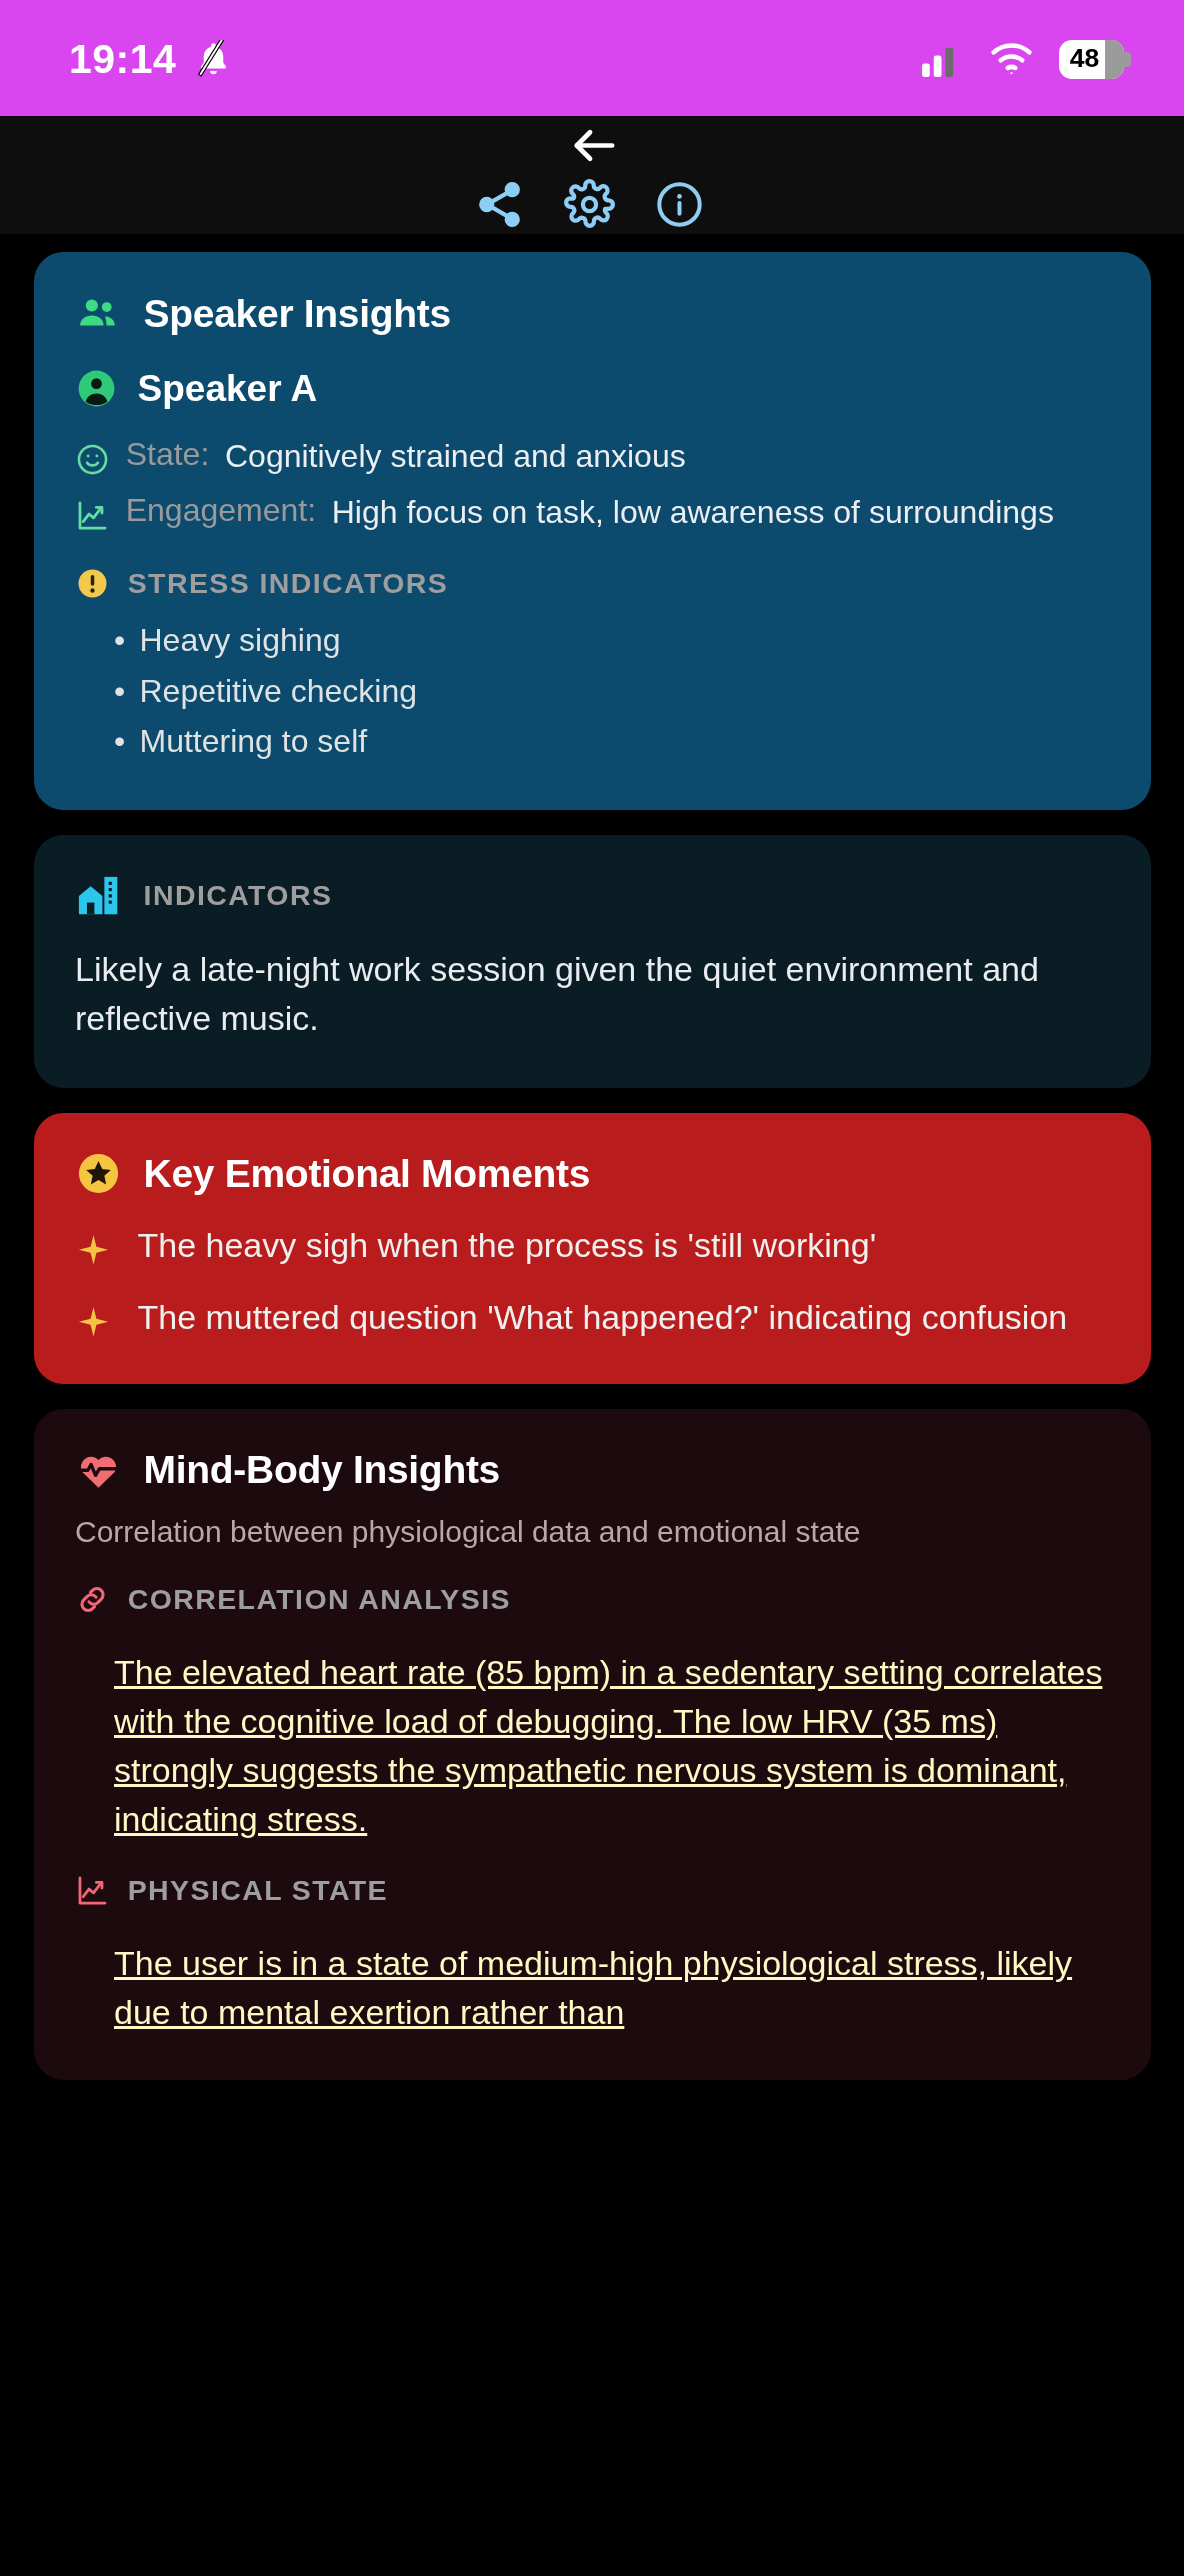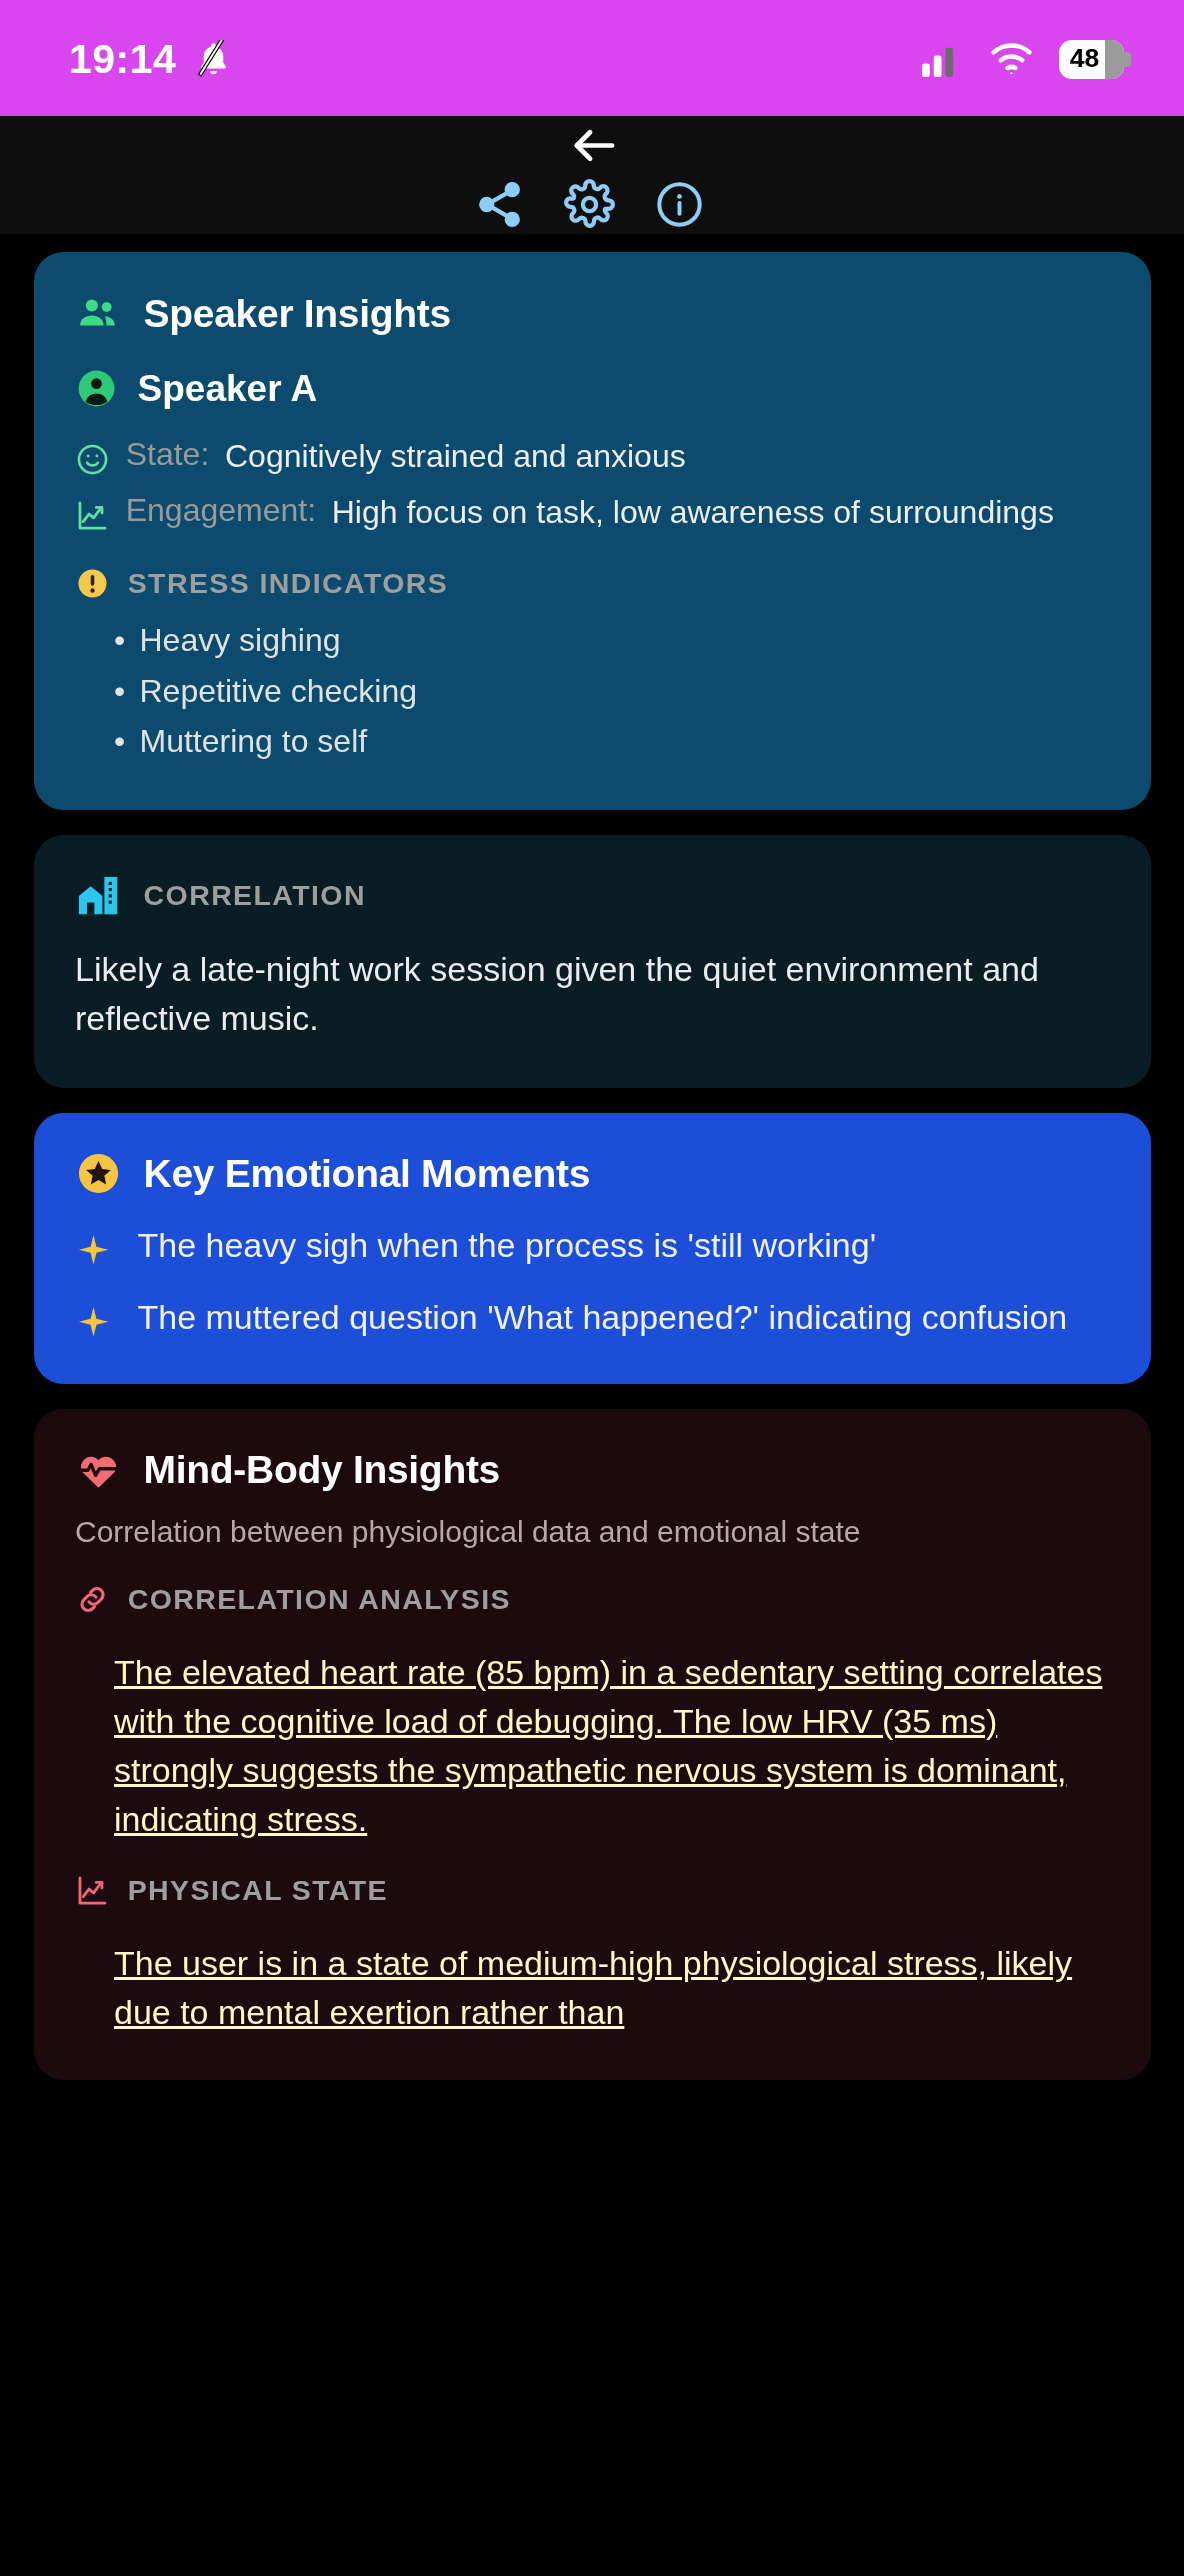--- a/index.html
+++ b/index.html
@@ -51,21 +51,21 @@
   }
   .appbar-actions{ display:flex; align-items:center; gap:31px; margin-right:9.8px; }
   .icon-btn{ display:flex; align-items:center; justify-content:center; width:59px; height:59px; }
 
   
   .content{ padding:17.7px 34px 0 34px; }
   .card{ border-radius:29.5px; margin-bottom:25.5px; overflow:hidden; }
 
   .card-speaker{ background:#0c4a6e; padding:39px 41px 43px 41px; }
   .card-env{ background:#0b1d24; padding:37px 41px 45px 41px; }
-  .card-key{ background:#1d4ed8; padding:37px 41px 43px 41px; }
+  .card-key{ background:#b91c1c; padding:37px 41px 43px 41px; }
   .card-mind{ background:#1d0a0e; padding:37px 41px 43px 41px; }
 
   .card-head{ display:flex; align-items:center; gap:21.6px; margin-bottom:29.5px; }
   .card-title{ color:#fff; font-size:39px; font-weight:bold; letter-spacing:-0.3px; }
 
   .speaker-row{ display:flex; align-items:center; gap:19.6px; margin-bottom:25.5px; }
   .speaker-name{ color:#fff; font-size:37px; font-weight:bold; }
 
   .detail-row{ display:flex; align-items:flex-start; gap:15.7px; margin-bottom:15.7px; }
   .detail-icon{ flex:0 0 auto; padding-top:5.9px; }
@@ -243,21 +243,21 @@
         <svg width="47" height="47" viewBox="0 0 24 24" fill="#2cc6ec">
           <path d="M2 12.3 8 7.3l6 5v9.3H2z"></path>
           <rect x="6.1" y="15.6" width="3.8" height="6" fill="#0b1d24"></rect>
           <rect x="15" y="2.5" width="6.6" height="19.1"></rect>
           <rect x="17.2" y="5" width="1.6" height="1.6" fill="#0b1d24"></rect>
           <rect x="17.2" y="8.2" width="1.6" height="1.6" fill="#0b1d24"></rect>
           <rect x="17.2" y="11.4" width="1.6" height="1.6" fill="#0b1d24"></rect>
           <rect x="17.2" y="14.6" width="1.6" height="1.6" fill="#0b1d24"></rect>
         </svg>
       </span>
-      <span class="sub-title">CORRELATION</span>
+      <span class="sub-title">INDICATORS</span>
     </div>
     <div class="env-text">Likely a late-night work session given the quiet environment and reflective music.</div>
   </div>
 
   <div class="card card-key">
     <div class="card-head" style="margin-bottom:11.8px;">
       <span>
         <svg width="47" height="47" viewBox="0 0 24 24">
           <circle cx="12" cy="12" r="10" fill="#f5c441"></circle>
           <path d="M12 5.6l1.9 4.1 4.4.5-3.3 3 .9 4.4-3.9-2.3-3.9 2.3.9-4.4-3.3-3 4.4-.5z" fill="#1f1706"></path>

